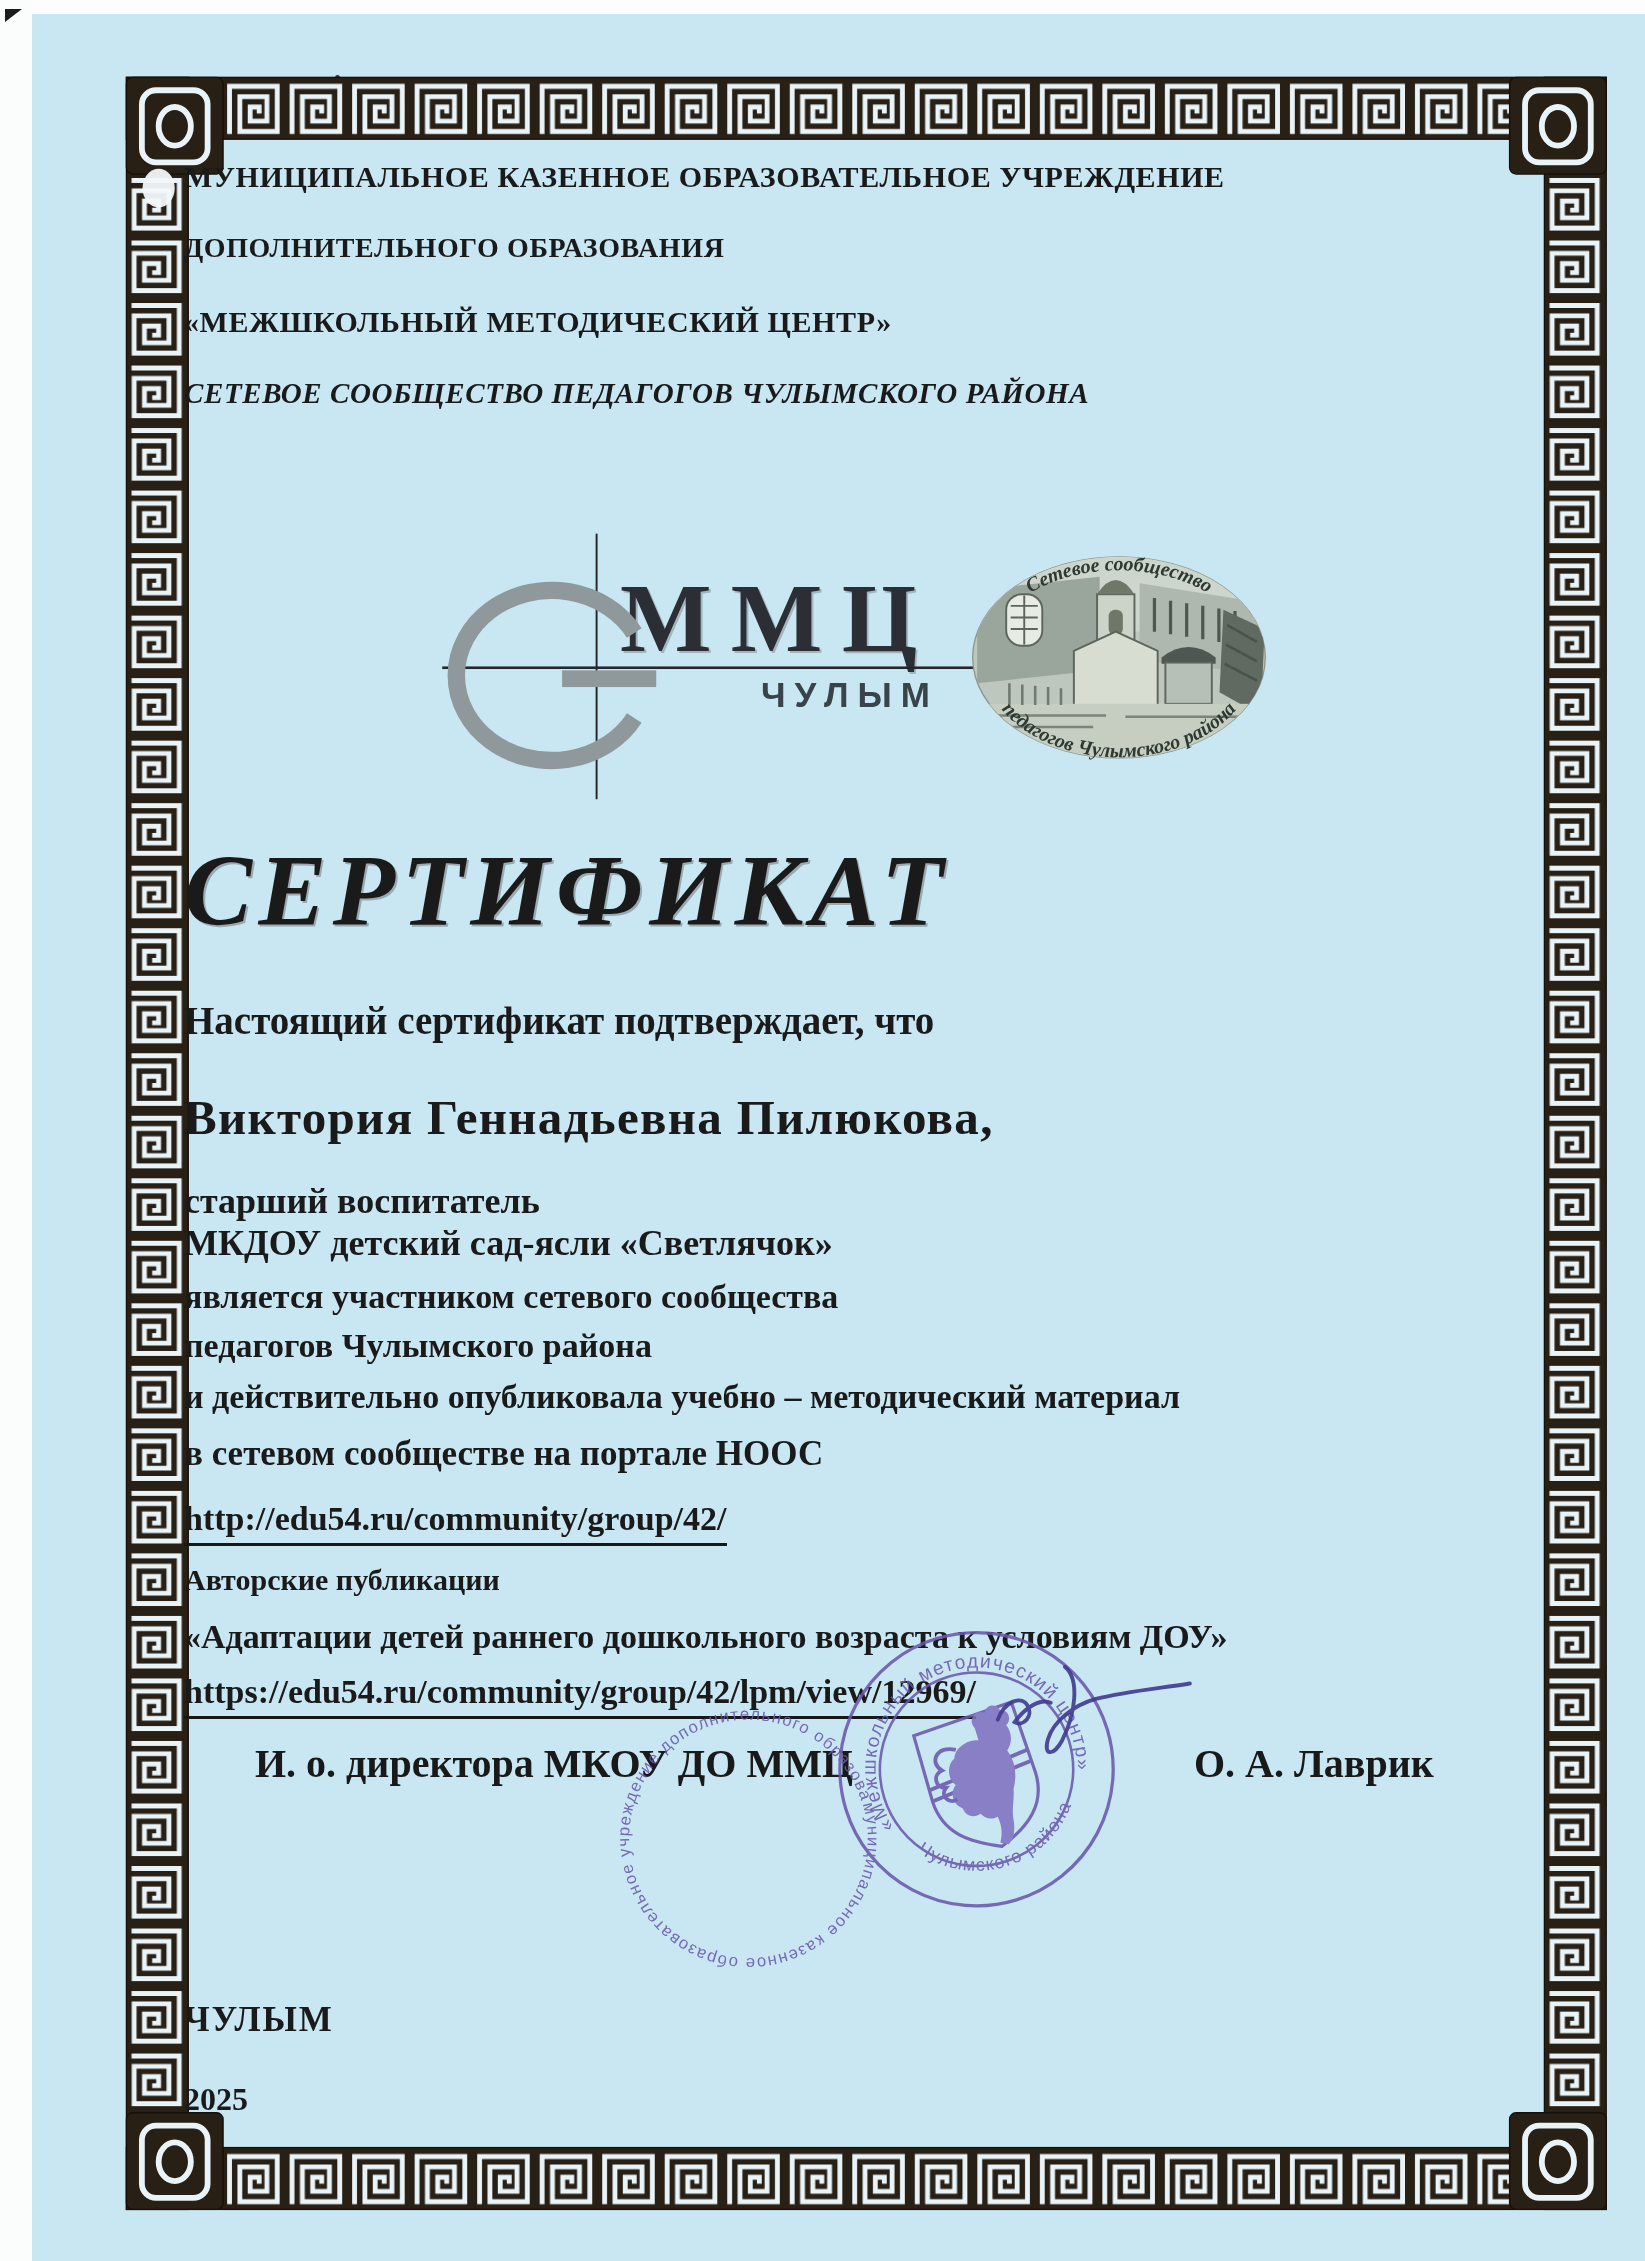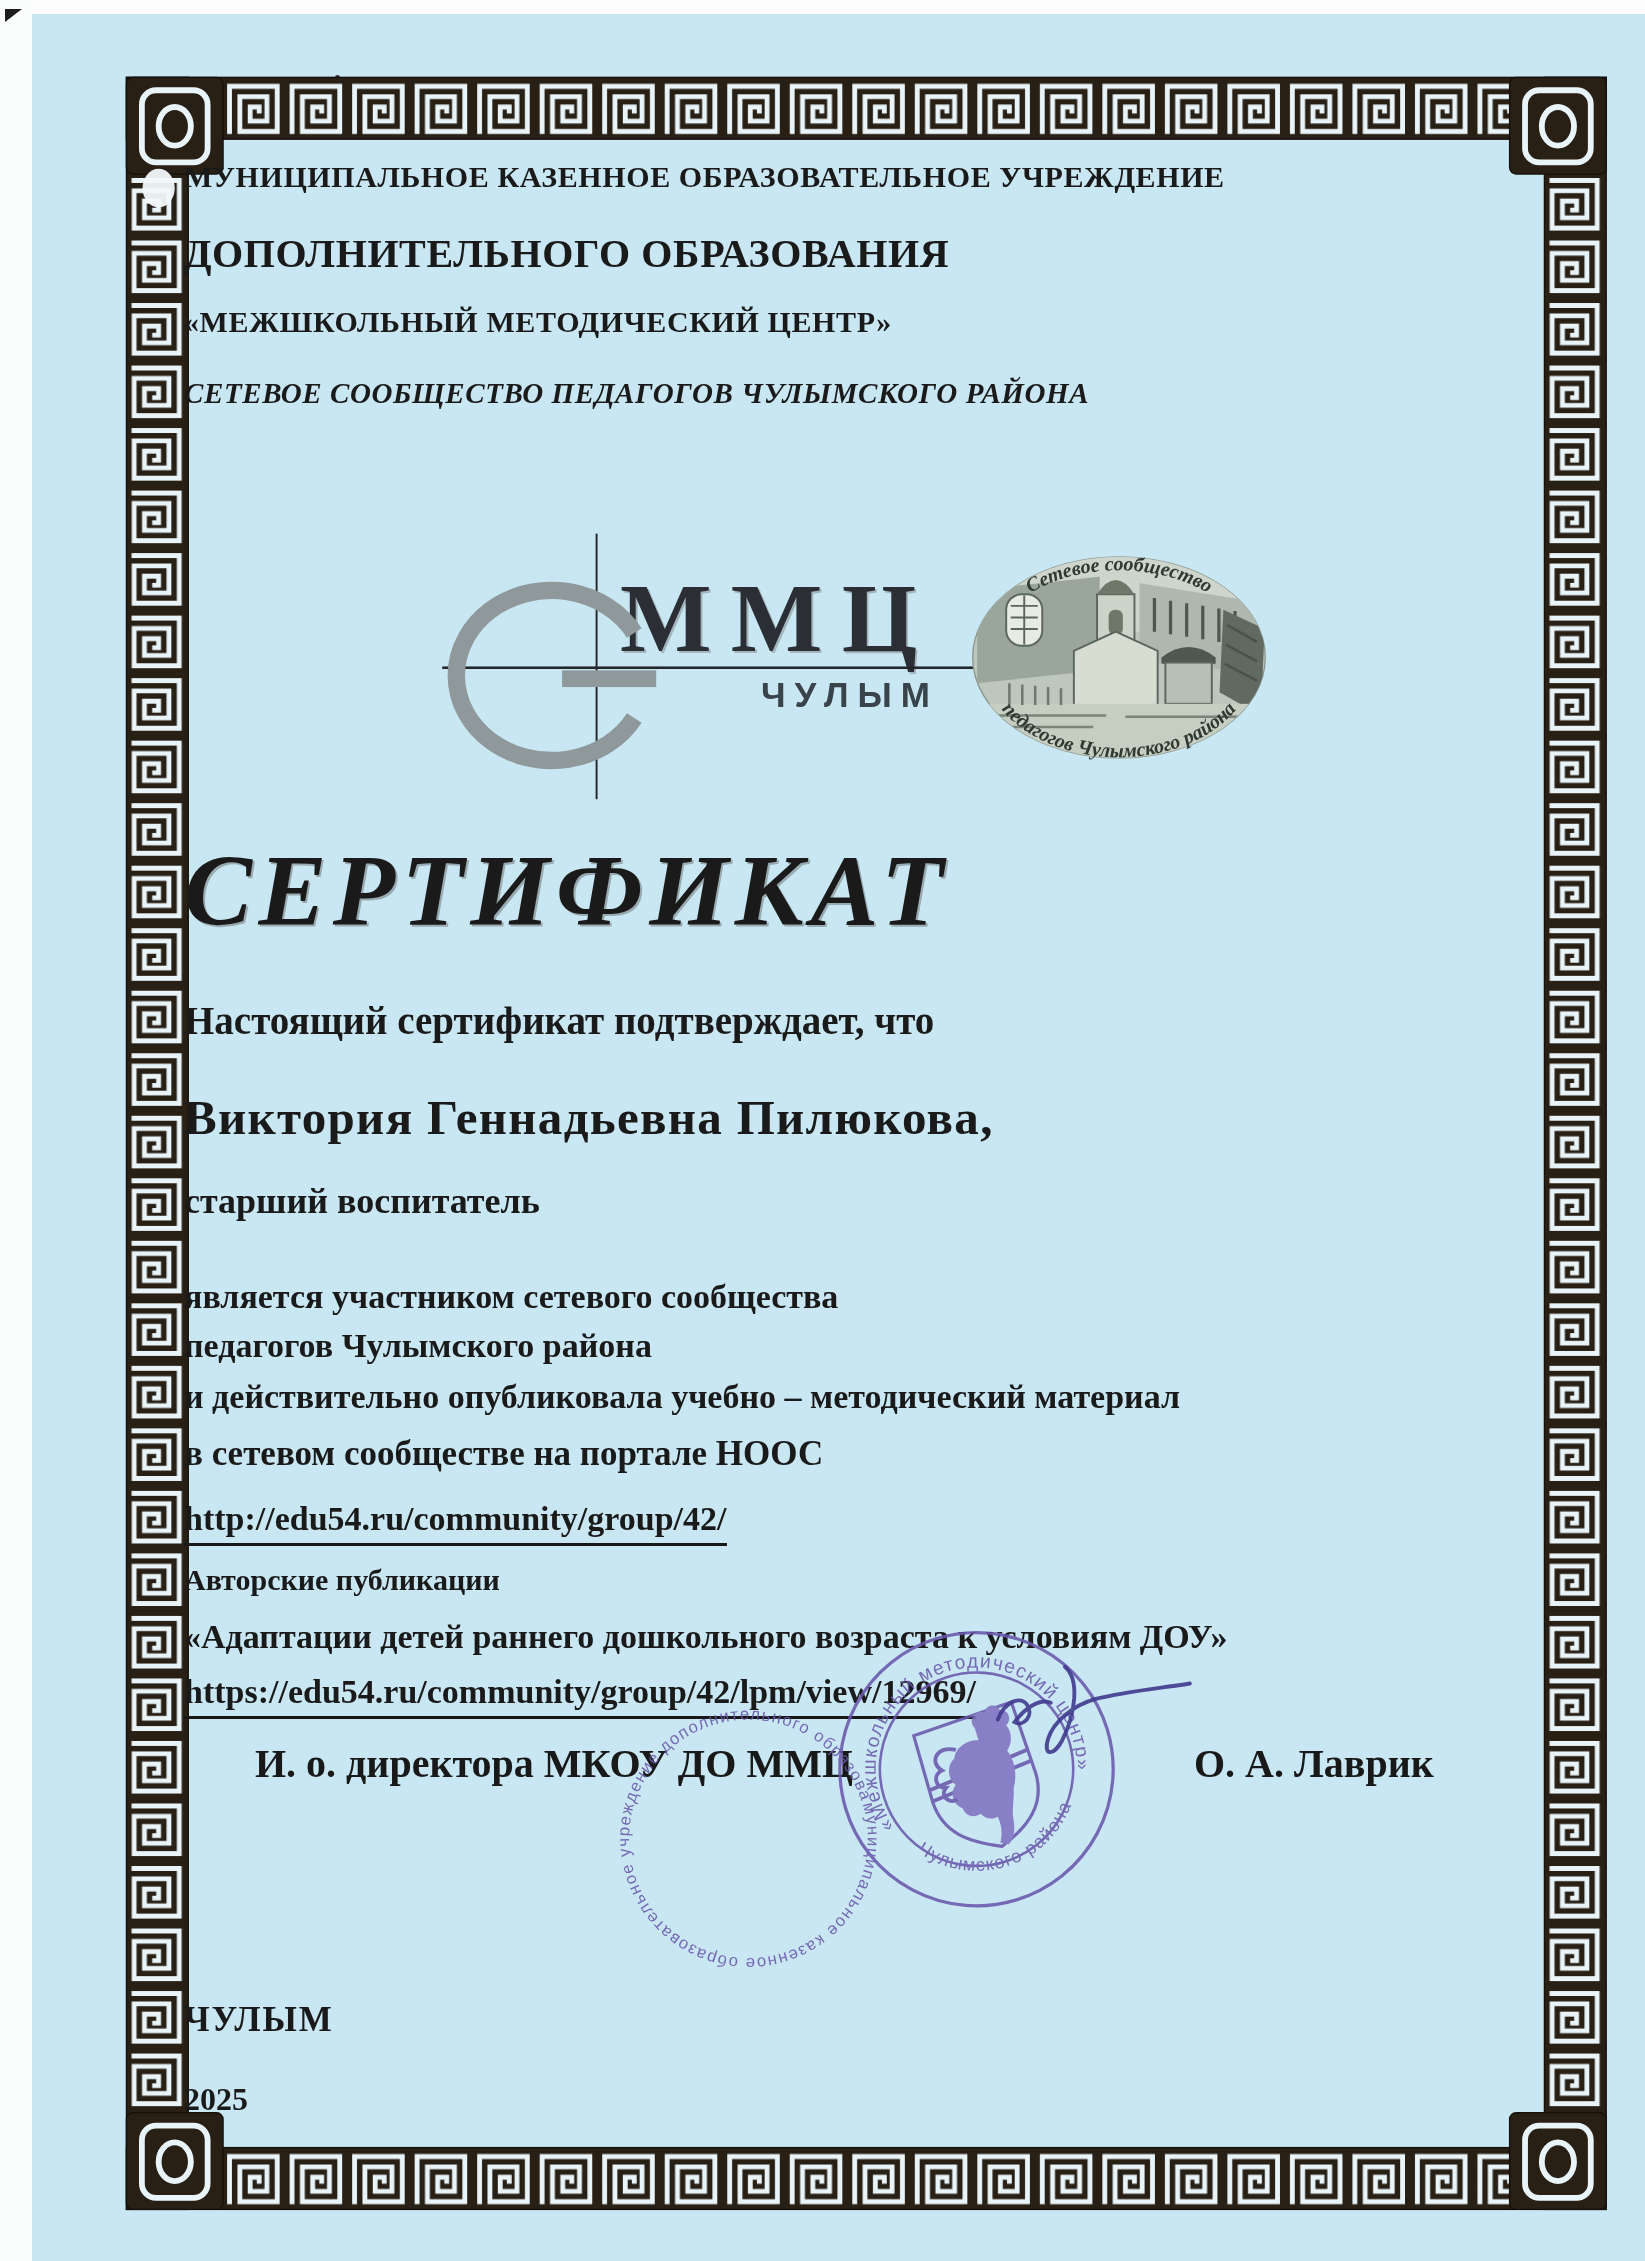--- a/index.html
+++ b/index.html
@@ -71,31 +71,32 @@
     </g>
     <use href="#cornerTile" x="196" y="120"></use>
     <use href="#cornerTile" x="2342" y="120"></use>
     <use href="#cornerTile" x="196" y="3278"></use>
     <use href="#cornerTile" x="2342" y="3278"></use>
 
     <ellipse cx="246" cy="292" rx="25" ry="30" fill="#f2f8fa" opacity="0.95"></ellipse>
   </svg>
 
   <div class="line" style="top:161px;font-size:30px;letter-spacing:0.6px;">МУНИЦИПАЛЬНОЕ КАЗЕННОЕ ОБРАЗОВАТЕЛЬНОЕ УЧРЕЖДЕНИЕ</div>
-  <div class="line" style="top:233px;font-size:40px;letter-spacing:0.6px;">ДОПОЛНИТЕЛЬНОГО ОБРАЗОВАНИЯ</div>
+  <div class="line" style="top:233px;font-size:28px;letter-spacing:0.6px;">ДОПОЛНИТЕЛЬНОГО ОБРАЗОВАНИЯ</div>
   <div class="line" style="top:306px;font-size:30px;letter-spacing:0.6px;">«МЕЖШКОЛЬНЫЙ МЕТОДИЧЕСКИЙ ЦЕНТР»</div>
   <div class="line it" style="top:378px;font-size:29px;letter-spacing:0.6px;">СЕТЕВОЕ СООБЩЕСТВО ПЕДАГОГОВ ЧУЛЫМСКОГО РАЙОНА</div>
 
   <div class="mmc-acronym">ММЦ</div>
   <div class="mmc-city">ЧУЛЫМ</div>
 
   <div class="line it cert-title" style="top:837px;font-size:102px;">СЕРТИФИКАТ</div>
   <div class="line" style="top:1001px;font-size:39px;">Настоящий сертификат подтверждает, что</div>
   <div class="line" style="top:1092px;font-size:49px;letter-spacing:1.3px;">Виктория Геннадьевна Пилюкова,</div>
   <div class="line" style="top:1176px;font-size:36px;margin-top:7px;">старший воспитатель</div>
+  <div class="line" style="top:1225px;font-size:36px;">МКДОУ детский сад-ясли «Светлячок»</div>
   <div class="line" style="top:1279px;font-size:34px;">является участником сетевого сообщества</div>
   <div class="line" style="top:1328px;font-size:34px;">педагогов Чулымского района</div>
   <div class="line" style="top:1379px;font-size:34px;">и действительно опубликовала учебно – методический материал</div>
   <div class="line" style="top:1436px;font-size:35px;">в сетевом сообществе на портале НООС</div>
   <div class="line ulink" style="top:1501px;font-size:34px;"><span>http://edu54.ru/community/group/42/</span></div>
   <div class="line" style="top:1564px;font-size:30px;">Авторские публикации</div>
   <div class="line" style="top:1619px;font-size:34px;">«Адаптации детей раннего дошкольного возраста к условиям ДОУ»</div>
   <div class="line ulink" style="top:1674px;font-size:34px;"><span>https://edu54.ru/community/group/42/lpm/view/12969/</span></div>
 
   <div class="sig-label">И. о. директора МКОУ ДО ММЦ</div>

